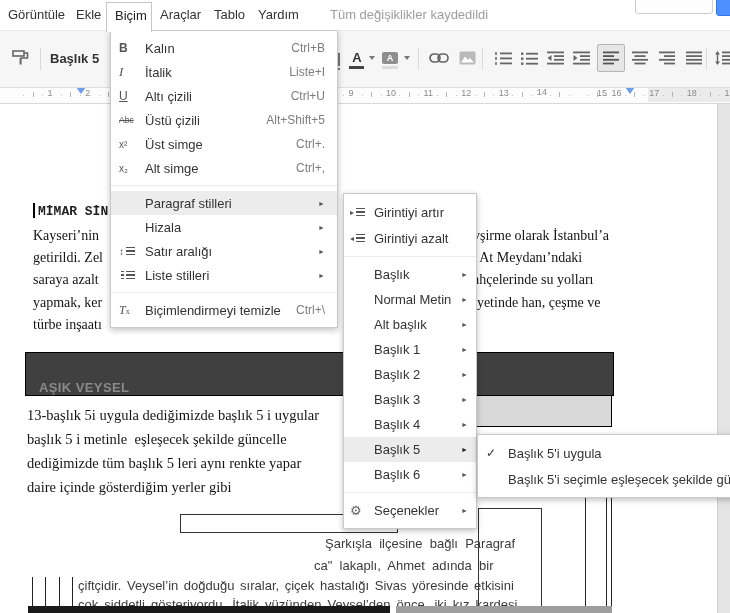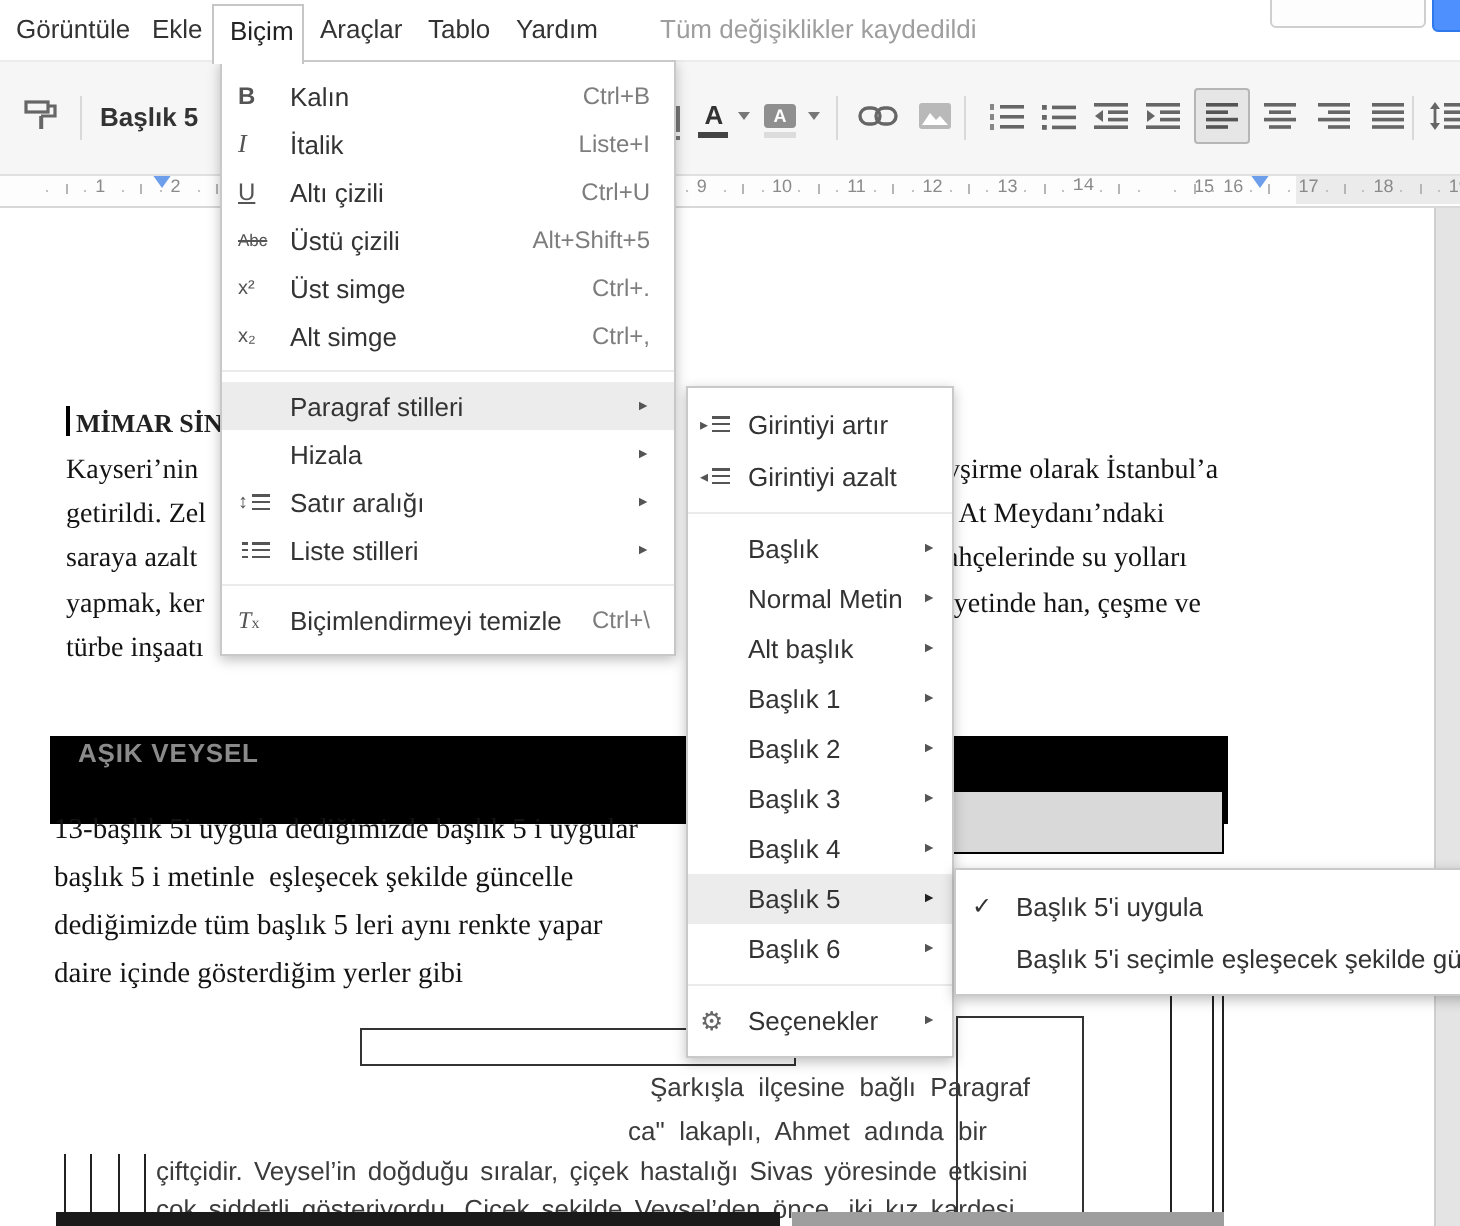--- a/index.html
+++ b/index.html
@@ -76,22 +76,22 @@
 
   
   #doc{position:absolute;left:0;top:104px;width:730px;height:509px;background:#fff;z-index:1;}
   .serif{font-family:"Liberation Serif",serif;color:#141414;white-space:pre;}
   #page-edge{position:absolute;left:717px;top:0;width:13px;height:509px;background:#e4e4e4;
     border-left:1px solid #cfcfcf;}
   #cursor{position:absolute;left:33px;top:99px;width:2px;height:15px;background:#000;}
   #mimar{position:absolute;left:38px;top:100px;font-size:13px;font-weight:bold;color:#222;}
   .bodyline{position:absolute;left:33px;font-size:14px;line-height:22px;}
   .bodyline-r{position:absolute;left:473px;font-size:14px;line-height:22px;}
-  #asik-box{position:absolute;left:25px;top:264px;width:587px;height:42px;background:#000000;
-    border:1.5px solid #000;display:flex;align-items:flex-start;}
+  #asik-box{position:absolute;left:25px;top:248px;width:587px;height:42px;background:#404040;
+    border:1.5px solid #000;display:flex;align-items:flex-end;}
   #asik-box span{margin-left:13px;font-size:13px;font-weight:bold;color:#8a8a8a;letter-spacing:.4px;}
   #grey-row{position:absolute;left:430px;top:291.5px;width:182px;height:31px;background:#d9d9d9;
     border:1.5px solid #000;border-top:none;box-sizing:border-box;}
   .para-line{position:absolute;left:27px;font-size:14.5px;}
   .frag-box{position:absolute;border:1px solid #333;background:transparent;}
   #fragA{left:180px;top:410px;width:216px;height:17px;background:#fff;}
   #fragB{left:478px;top:404px;width:62px;height:105px;border-bottom:none;}
   .vline{position:absolute;width:1px;background:#222;}
   .bbar{position:absolute;height:7px;}
   .footline{position:absolute;font-size:13px;color:#3b3b3b;white-space:pre;}
@@ -101,21 +101,21 @@
 </style>
 </head>
 <body>
 
 <div id="app">
 
   <div id="doc">
     <div id="page-edge"></div>
 
     <div id="cursor"></div>
-    <div id="mimar" class="serif" style="font-family:Liberation Serif, serif;">MİMAR SİN</div>
+    <div id="mimar" class="serif" style="font-family:Liberation Mono, monospace;">MİMAR SİN</div>
 
     <div class="bodyline serif" style="top:121px">Kayseri’nin</div>
     <div class="bodyline serif" style="top:143px">getirildi. Zel</div>
     <div class="bodyline serif" style="top:165px">saraya azalt</div>
     <div class="bodyline serif" style="top:188px">yapmak, ker</div>
     <div class="bodyline serif" style="top:210px">türbe inşaatı</div>
 
     <div class="bodyline-r serif" style="top:121px">vşirme olarak İstanbul’a</div>
     <div class="bodyline-r serif" style="top:143px">, At Meydanı’ndaki</div>
     <div class="bodyline-r serif" style="top:165px">ahçelerinde su yolları</div>
@@ -138,21 +138,21 @@
     <div class="vline" style="left:611px;top:393px;height:116px;"></div>
 
     <div class="vline" style="left:32px;top:473px;height:29px;"></div>
     <div class="vline" style="left:45px;top:473px;height:29px;"></div>
     <div class="vline" style="left:59px;top:473px;height:29px;"></div>
     <div class="vline" style="left:72px;top:473px;height:29px;"></div>
 
     <div class="footline" style="left:325px;top:432px;">Şarkışla  ilçesine  bağlı  Paragraf</div>
     <div class="footline" style="left:314px;top:454px;">ca"  lakaplı,  Ahmet  adında  bir</div>
     <div class="footline" style="left:78px;top:474px;word-spacing:2px;">çiftçidir. Veysel’in doğduğu sıralar, çiçek hastalığı Sivas yöresinde etkisini</div>
-    <div class="footline" style="left:78px;top:493px;word-spacing:2.5px;">çok şiddetli gösteriyordu. Çiçek şekilde Veysel’den önce, iki kız kardeşi</div>
+    <div class="footline" style="left:78px;top:493px;word-spacing:2.5px;">çok şiddetli gösteriyordu. İtalik yüzünden Veysel’den önce, iki kız kardeşi</div>
 
     <div class="bbar" style="left:28px;top:502px;width:362px;background:#1a1a1a;"></div>
     <div class="bbar" style="left:396px;top:502px;width:216px;background:#9e9e9e;"></div>
   </div>
 
   <div id="toolbar">
     <div class="tbtn" style="left:8px;">
       <svg class="isvg" width="18" height="18" viewBox="0 0 18 18">
         <rect x="1" y="2" width="11" height="5" fill="none" stroke="#666" stroke-width="1.6"></rect>
         <path d="M12,4 h3.5 v5 h-7" fill="none" stroke="#666" stroke-width="1.6"></path>

